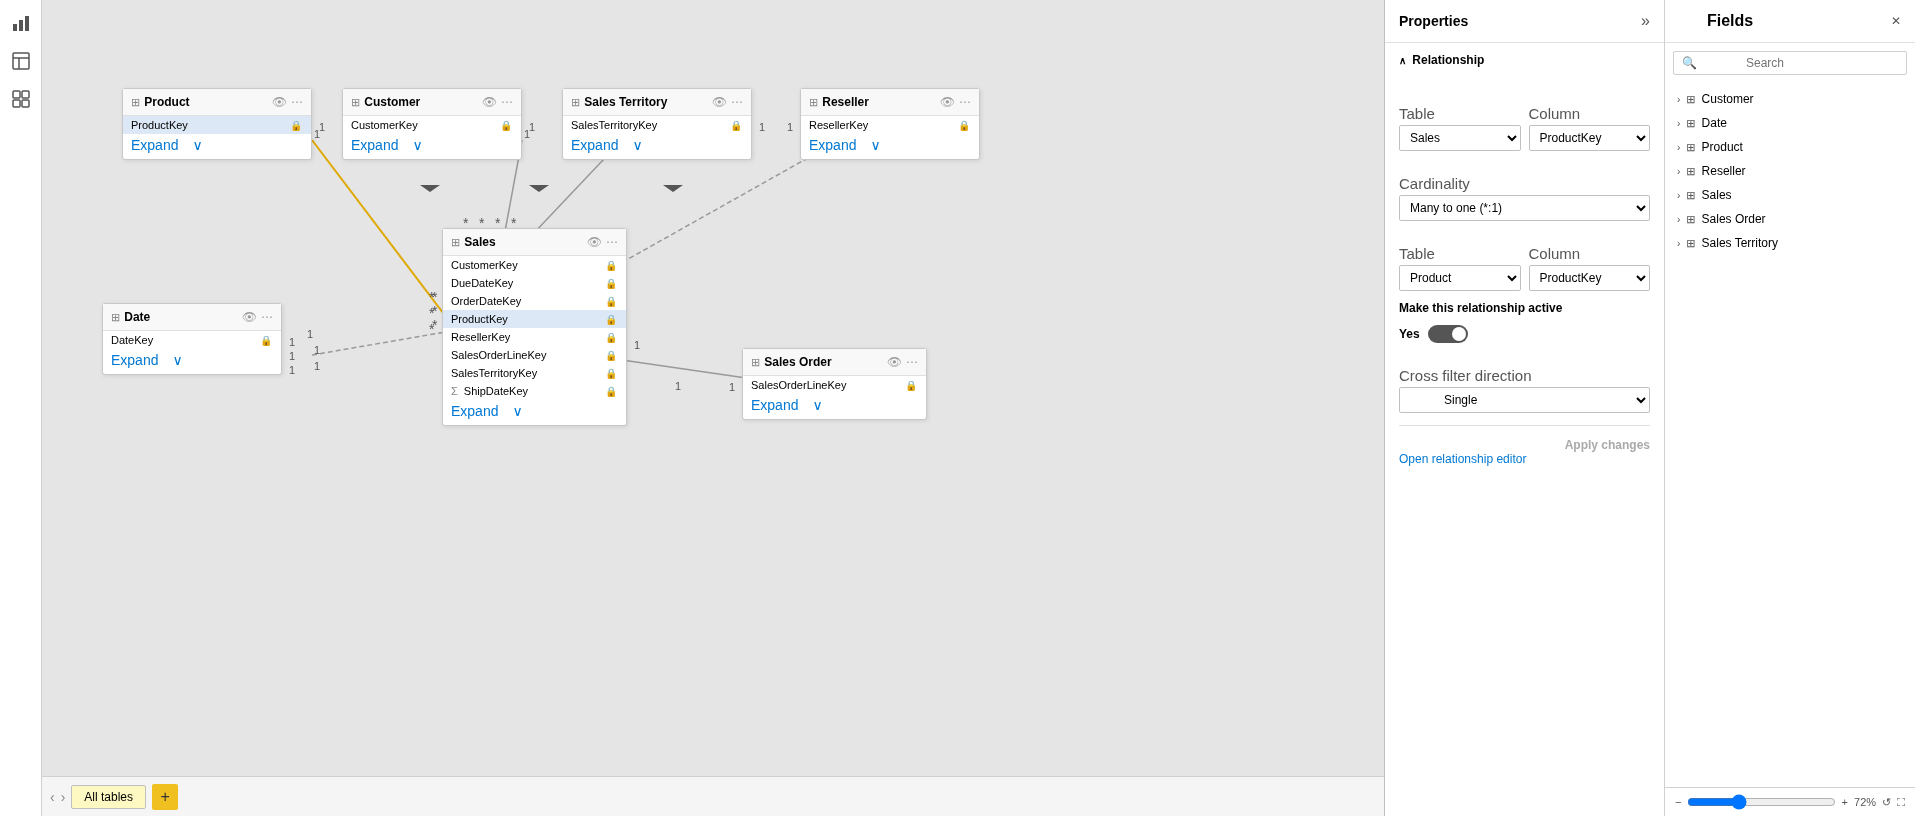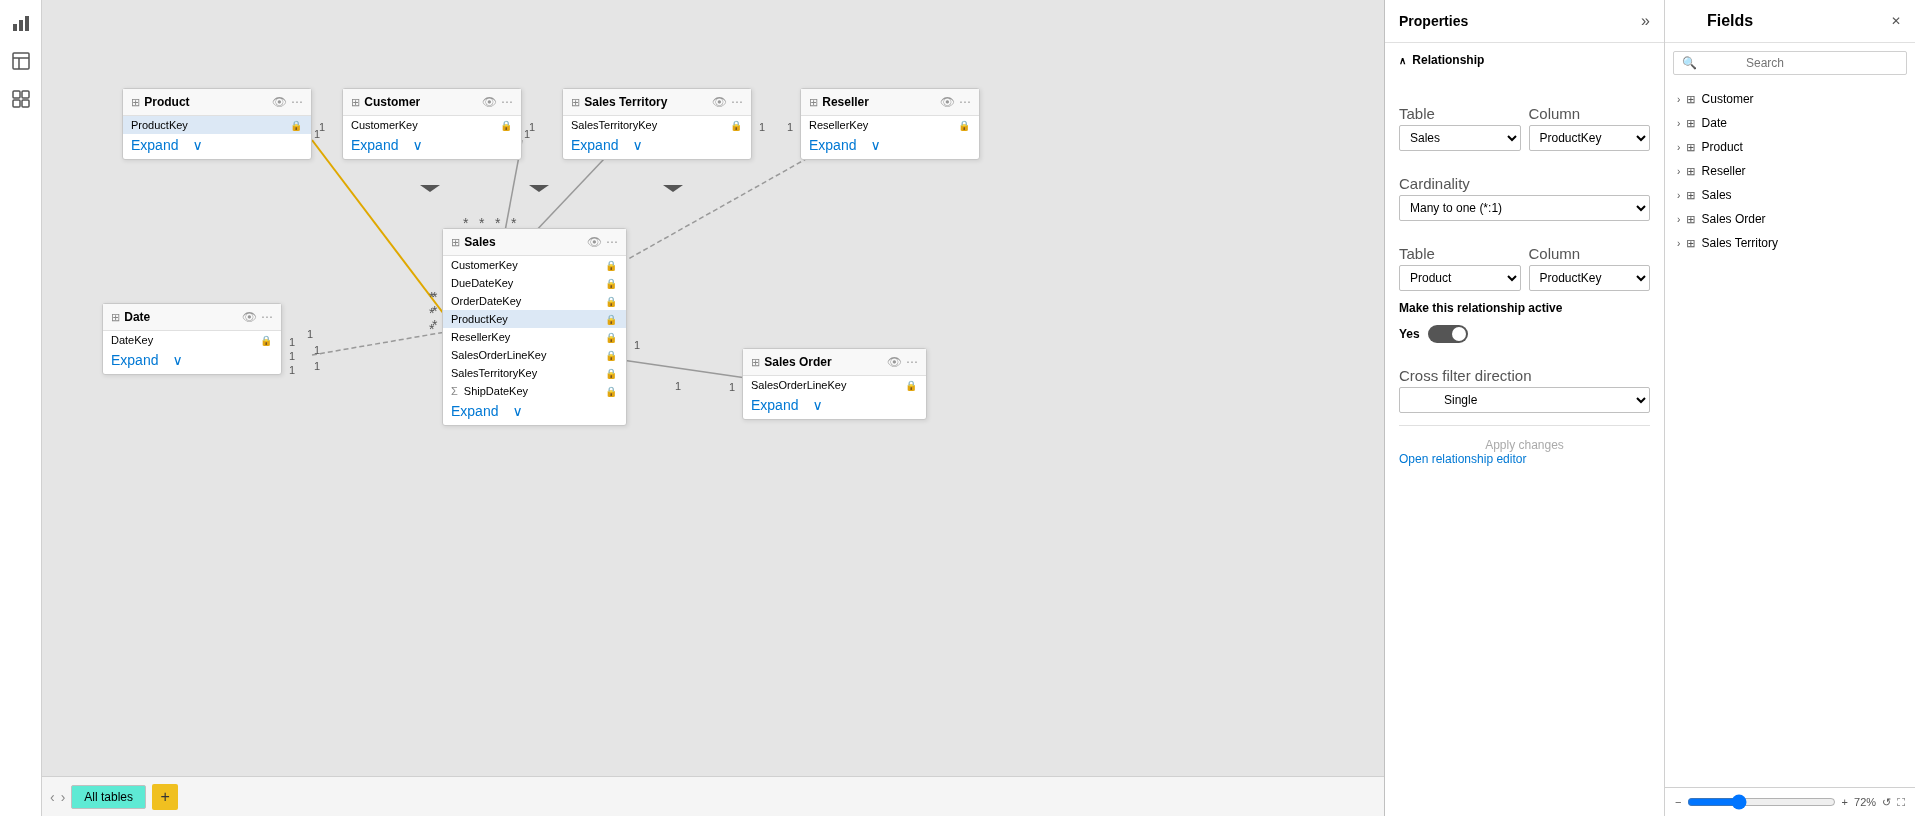--- a/index.html
+++ b/index.html
@@ -39,21 +39,21 @@
       height: 40px;
       background: #f5f5f5;
       border-top: 1px solid #d0d0d0;
       display: flex;
       align-items: center;
       padding: 0 8px;
       gap: 6px;
     }
     .canvas-bottom .nav-arrow { cursor: pointer; color: #888; font-size: 14px; }
     .canvas-bottom .all-tables-btn {
-      background: #5eead4;
+      background: #fef9c3;
       border: 1px solid #c0c0c0;
       padding: 4px 12px;
       cursor: pointer;
       border-radius: 2px;
       font-size: 12px;
       text-align: right;
     }
     .canvas-bottom .add-btn {
       background: #f0c020;
       border: none;
@@ -144,21 +144,21 @@
       cursor: pointer;
     }
     .toggle-knob {
       width: 14px; height: 14px;
       background: #fff;
       border-radius: 50%;
       position: absolute;
       top: 2px; right: 2px;
     }
     .prop-divider { height: 1px; background: #e0e0e0; margin: 12px 0; }
-    .apply-changes { text-align: center; color: #aaa; font-size: 12px; margin-top: 8px; cursor: pointer; }
+    .apply-changes { text-align: right; color: #aaa; font-size: 12px; margin-top: 8px; cursor: pointer; font-weight: bold; }
     .open-editor { color: #0078d4; font-size: 12px; cursor: pointer; }
 
     
     .fields-panel {
       width: 250px;
       background: #fff;
       display: flex;
       flex-direction: column;
     }
     .fields-header {

